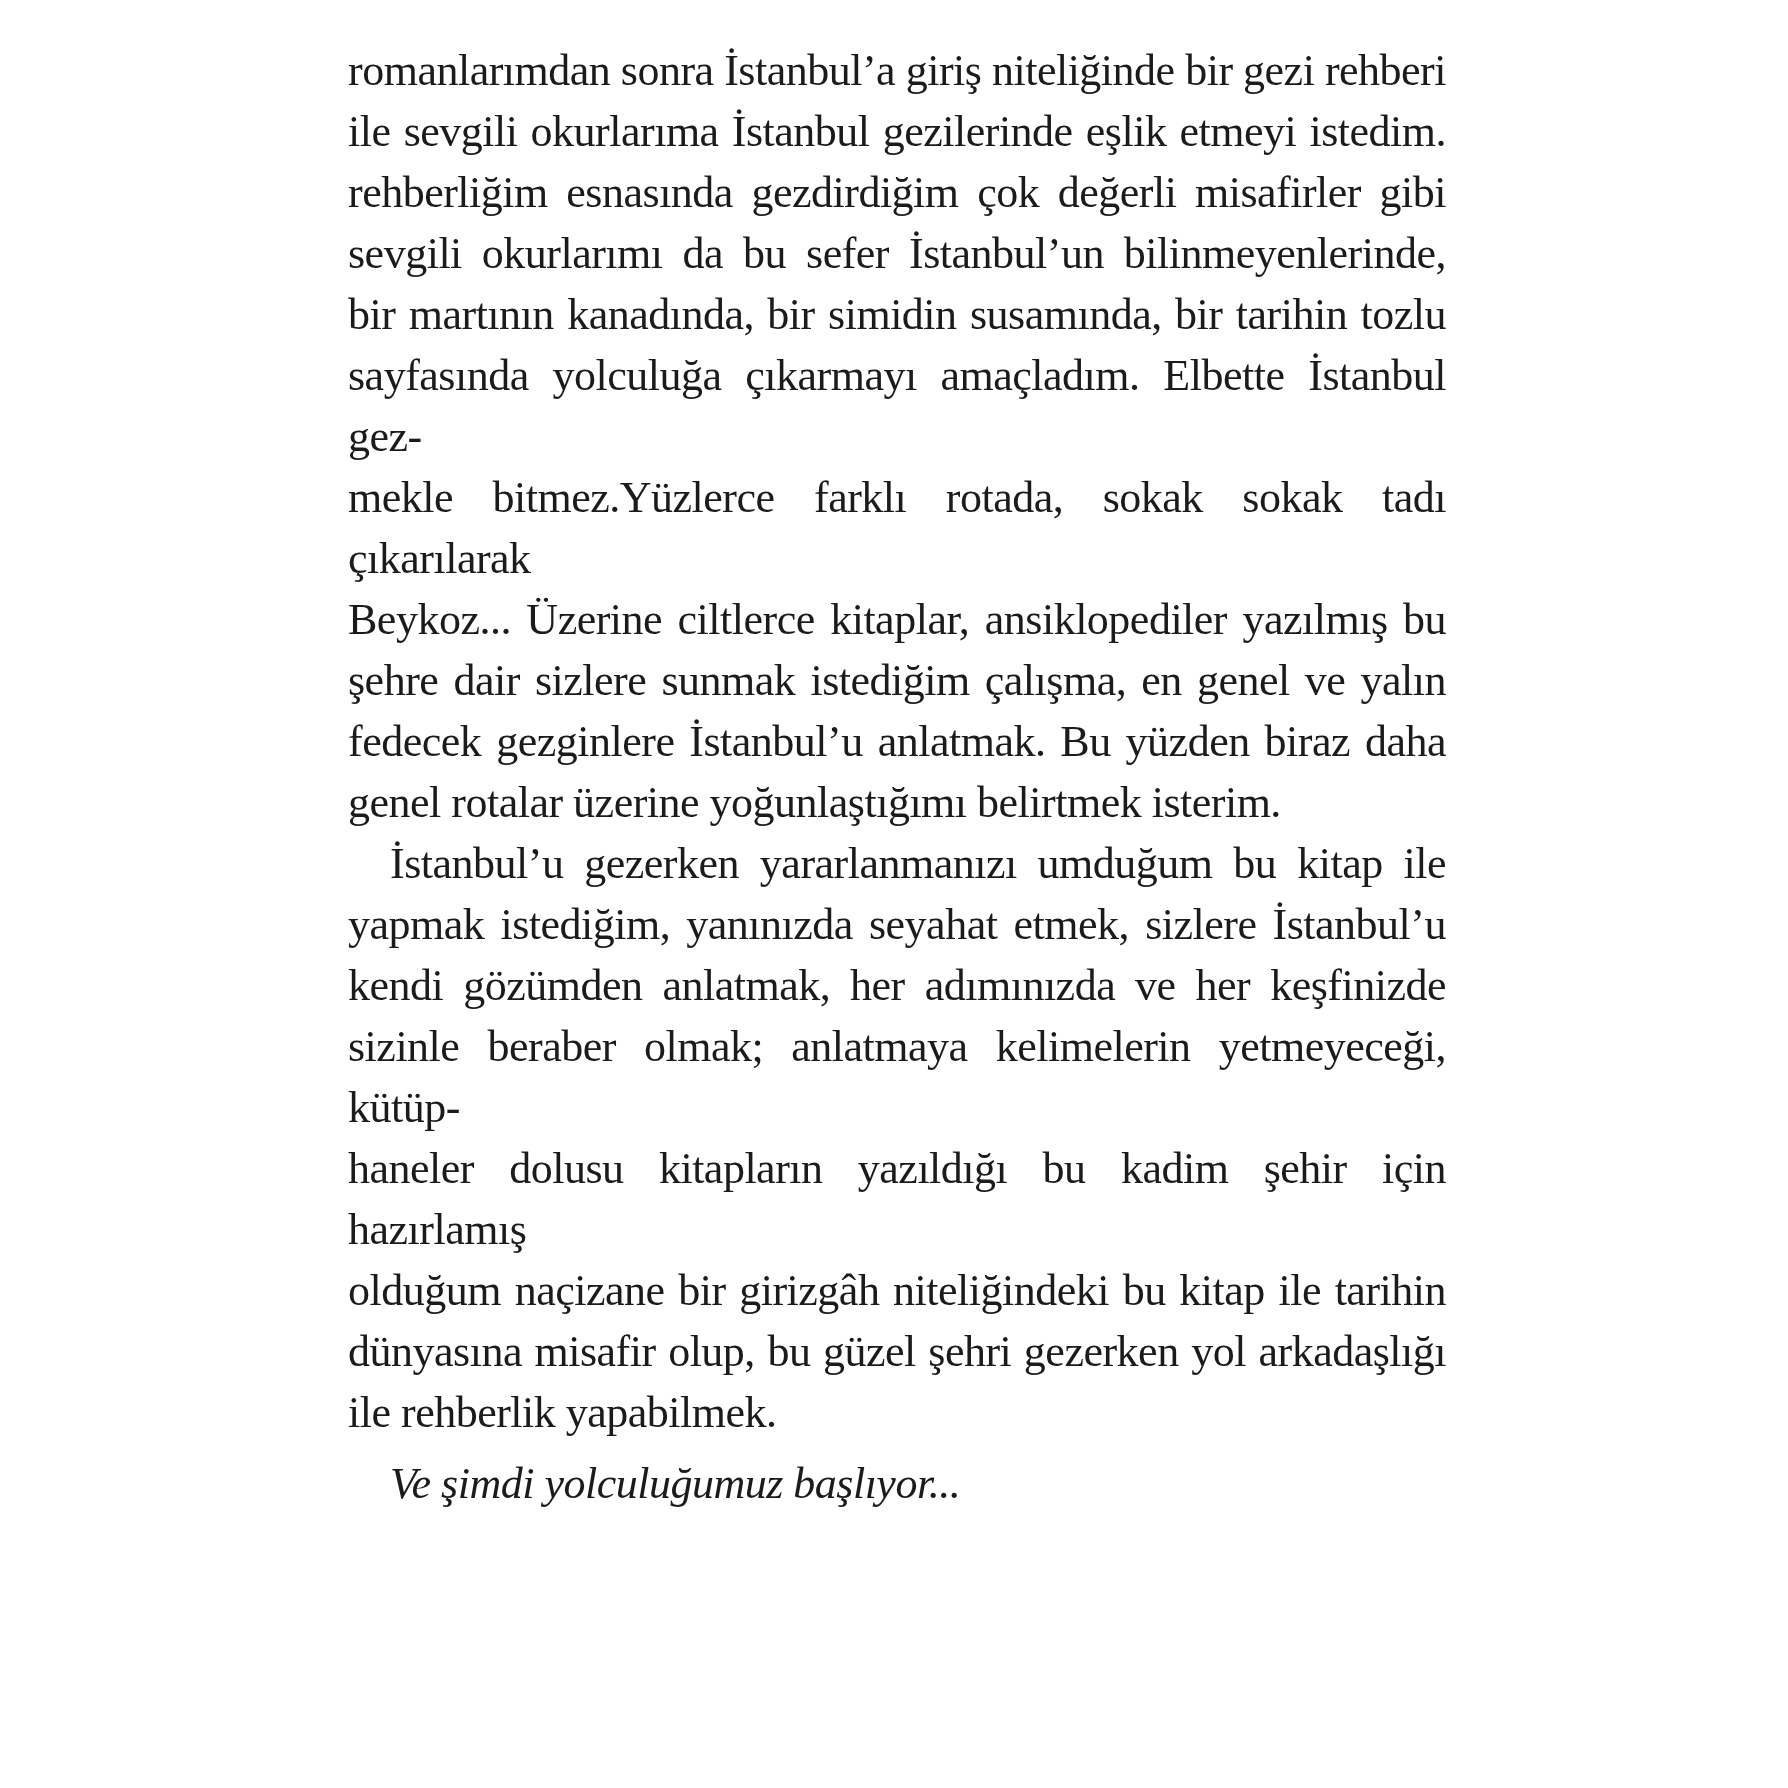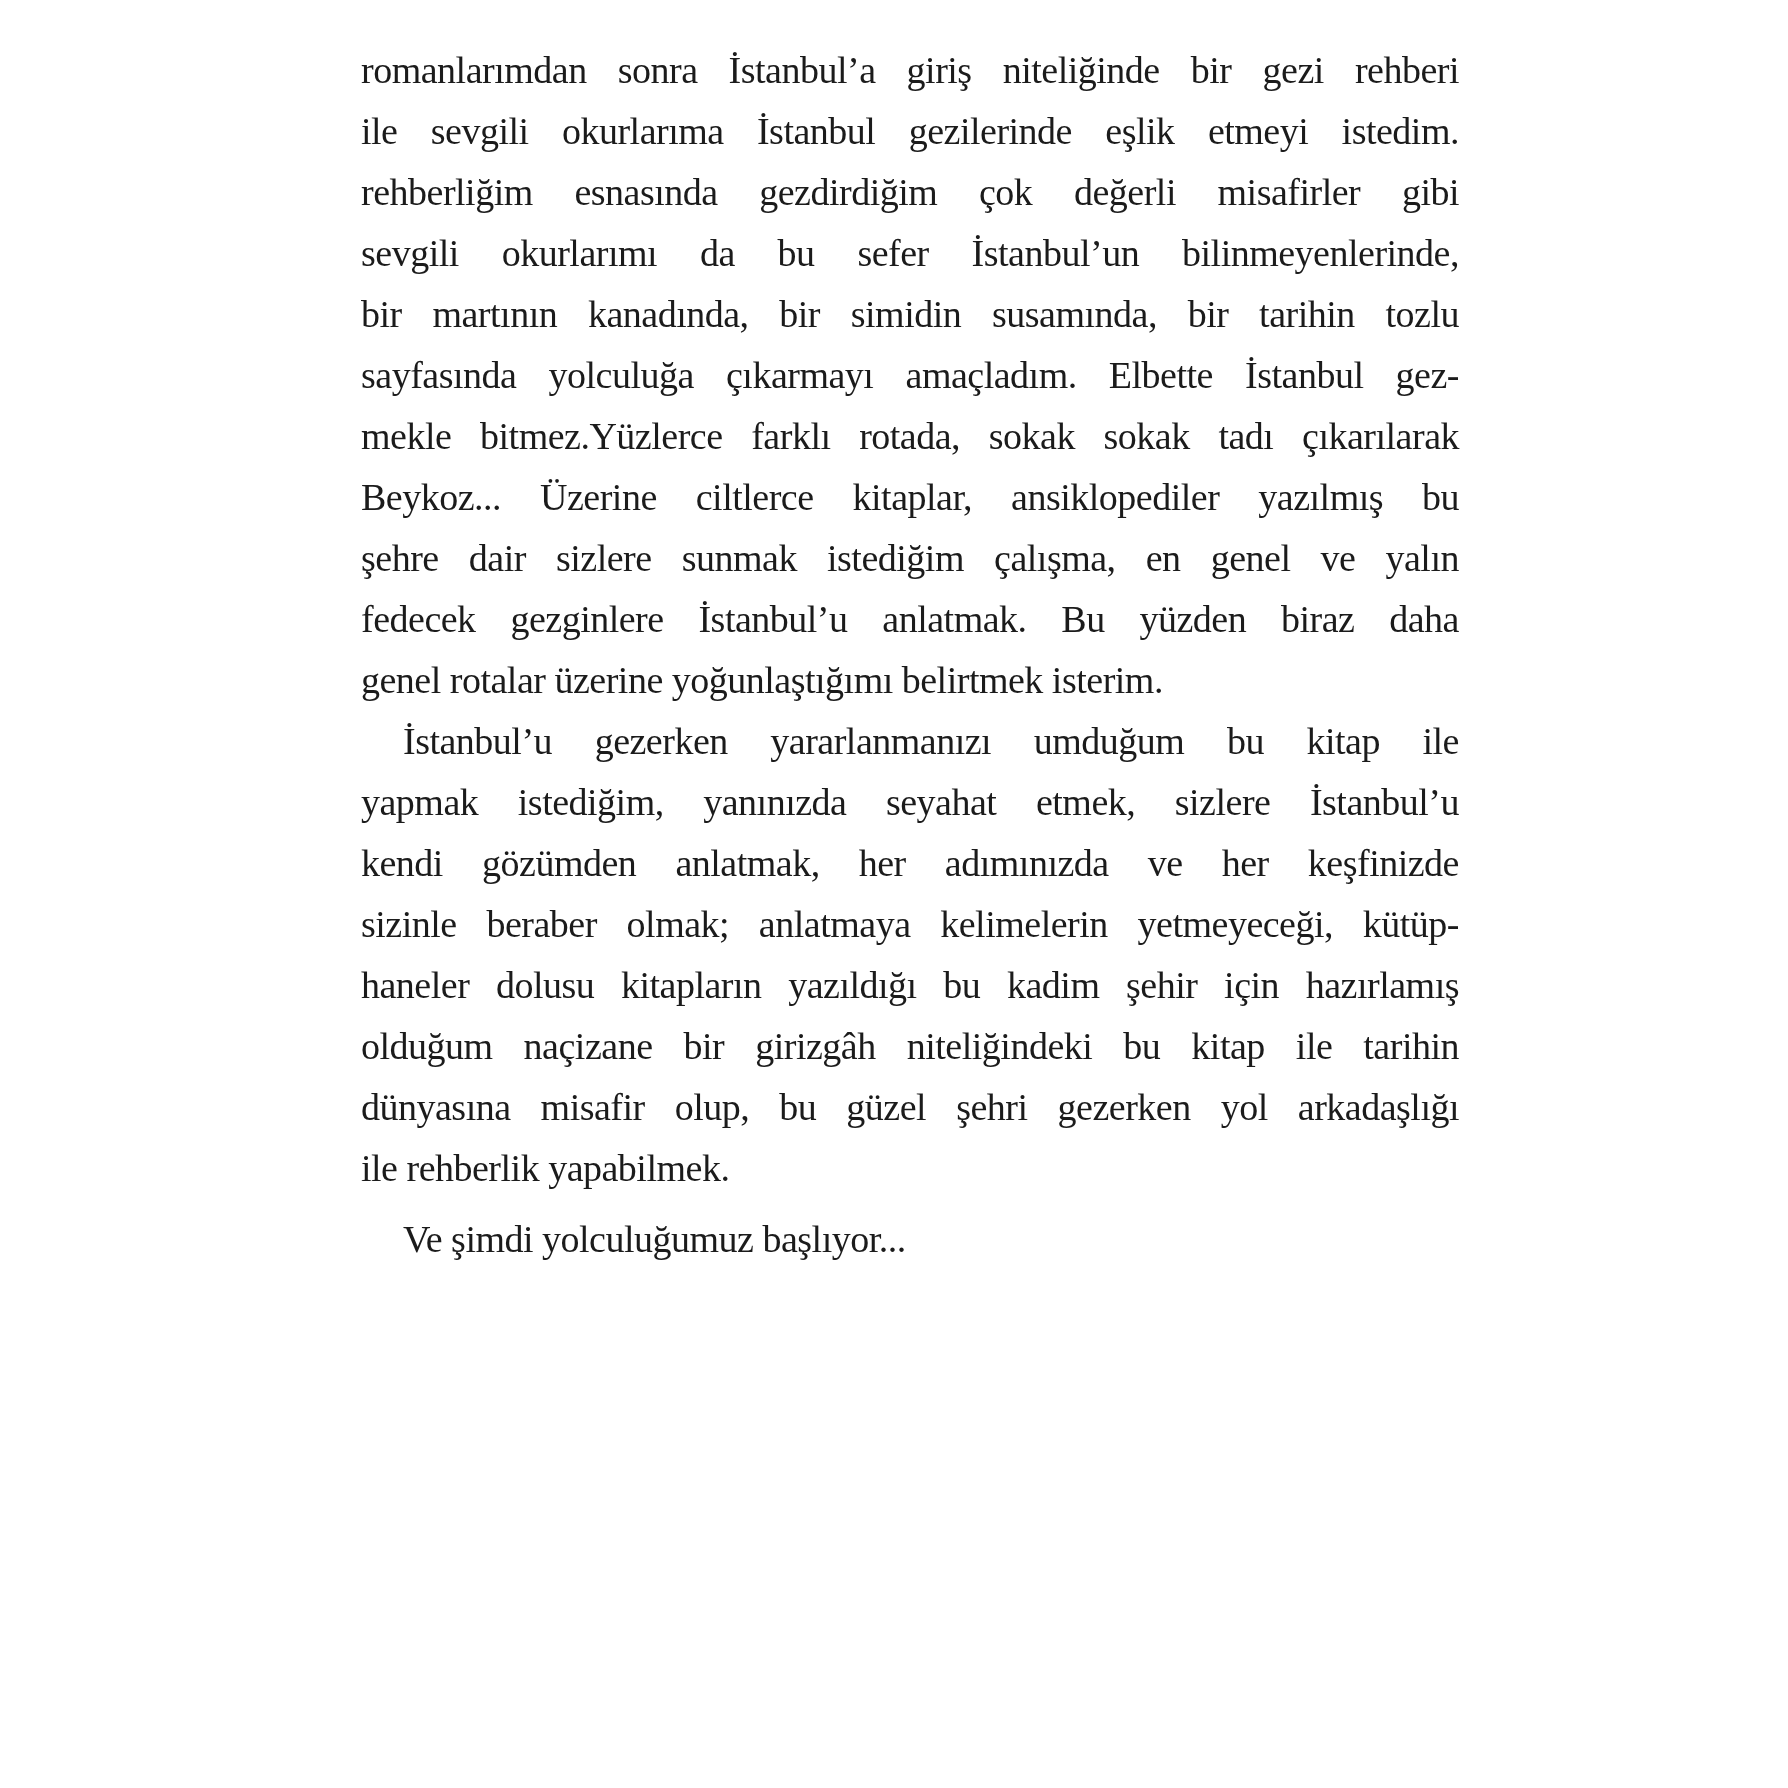--- a/index.html
+++ b/index.html
@@ -14,34 +14,35 @@
     overflow: hidden;
   }
   .page {
     position: relative;
     width: 1788px;
     height: 1788px;
     background: #ffffff;
   }
   .text-block {
     position: absolute;
-    left: 361px;
+    left: 348px;
     top: 40px;
     width: 1098px;
-    font-size: 38px;
+    font-size: 44px;
     line-height: 61px;
     letter-spacing: -0.5px;
     color: #1b1b1b;
   }
   .paragraph {
     margin: 0;
     padding: 0;
   }
   .paragraph.space-before {
     margin-top: 10px;
+    font-style: italic;
   }
   .line {
     text-align: justify;
     
     text-align-last: justify;
     white-space: normal;
   }
   .line.last {
     text-align-last: left;
   }

